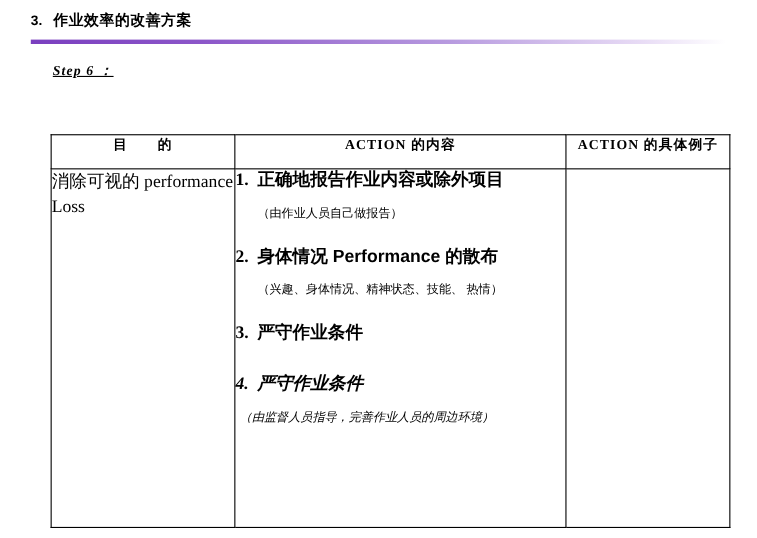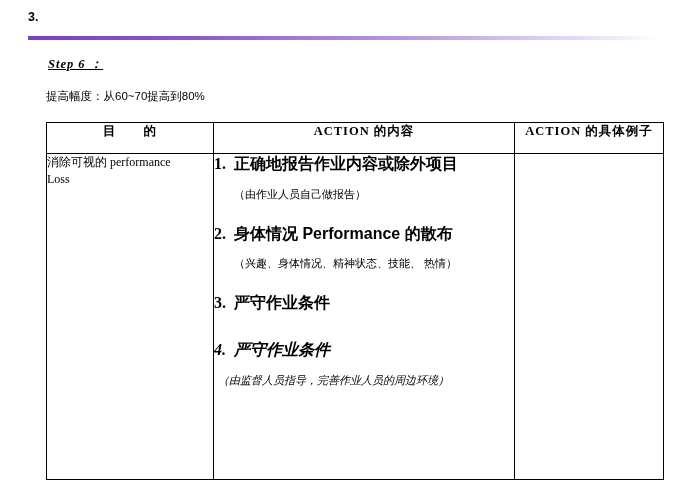--- a/index.html
+++ b/index.html
@@ -95,21 +95,21 @@
     font-size: 12.5px;
     font-family: "Liberation Serif", serif;
     letter-spacing: 1px;
   }
   .col1 { width: 166px; }
   .col2 { width: 300px; }
   .col3 { width: 148px; }
 
   .body-cell-1 {
     padding: 14px 10px 0 10px;
-    font-size: 12px;
+    font-size: 16px;
     line-height: 1.45;
   }
   .body-cell-2 {
     padding: 12px 8px 0 10px;
   }
   .body-cell-3 {
     padding: 12px 8px 0 8px;
   }
 
   .mono {
@@ -139,26 +139,26 @@
   .item-sub.nopad { padding-left: 4px; }
   .item.tight { margin-bottom: 26px; }
 </style>
 </head>
 <body>
 
 <div class="slide">
 
   <div class="title-row">
     <span class="title-num">3.</span>
+    <span class="title-text">作业效率的改善方案</span>
   </div>
   <div class="title-rule"></div>
 
   <div class="step-label">Step 6 ：</div>
 
-  <div class="sub-line">提高幅度：从60~70提高到80%</div>
 
   <table class="tbl">
     <tbody>
         <tr>
       <th class="hdr-cell col1">目　　的</th>
       <th class="hdr-cell col2">ACTION 的内容</th>
       <th class="hdr-cell col3">ACTION 的具体例子</th>
     </tr>
     <tr>
       <td class="body-cell-1">

